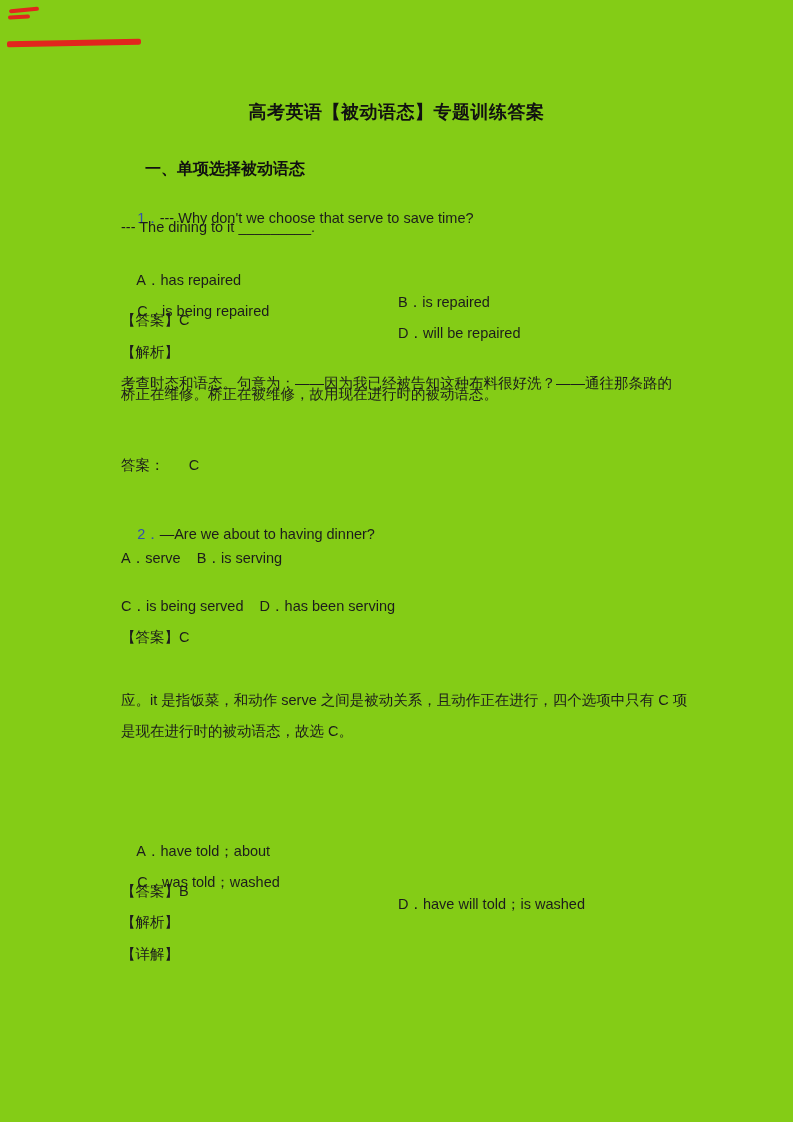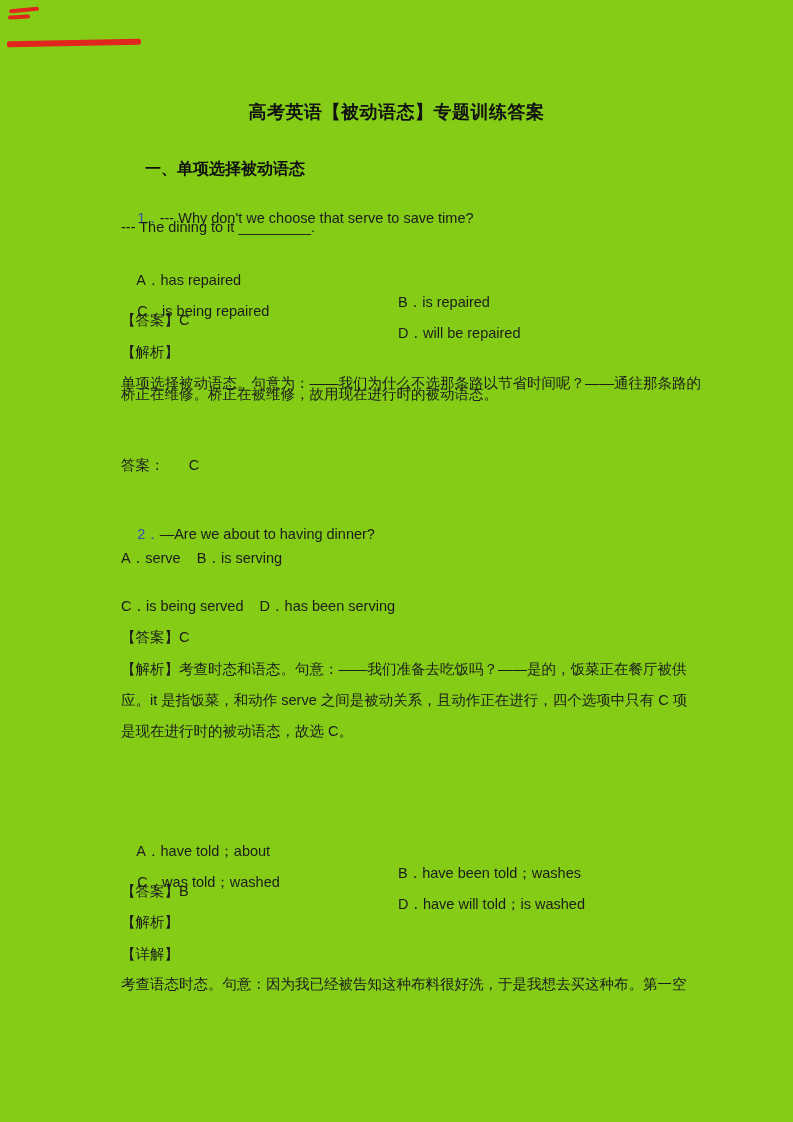--- a/index.html
+++ b/index.html
@@ -74,40 +74,37 @@
   <div class="line" style="top:247px">
     <span>A．has repaired</span>
     <span class="col-b">B．is repaired</span>
   </div>
   <div class="line" style="top:278px">
     <span>C．is being repaired</span>
     <span class="col-b">D．will be repaired</span>
   </div>
   <div class="line" style="top:309px">【答案】C</div>
   <div class="line" style="top:341px">【解析】</div>
-  <div class="line" style="top:372px">单项选择被动语态。句意为：——我们为什么不选那条路以节省时间呢？——通往那条路的</div>
+  <div class="line" style="top:372px">考查时态和语态。句意为：——因为我已经被告知这种布料很好洗？——通往那条路的</div>
   <div class="line" style="top:383px">桥正在维修。桥正在被维修，故用现在进行时的被动语态。</div>
   <div class="line" style="top:454px">答案：      C</div>
 
   <div class="line" style="top:501px">
     <span class="qnum">2．</span><span>—Are we about to having dinner?</span>
   </div>
   <div class="line" style="top:547px">A．serve    B．is serving</div>
   <div class="line" style="top:595px">C．is being served    D．has been serving</div>
   <div class="line" style="top:626px">【答案】C</div>
-  <div class="line" style="top:658px">【解析】考查时态和语态。句意：——我们准备去吃饭吗？——是的，饭菜正在餐厅被供</div>
   <div class="line" style="top:689px">应。it 是指饭菜，和动作 serve 之间是被动关系，且动作正在进行，四个选项中只有 C 项</div>
   <div class="line" style="top:720px">是现在进行时的被动语态，故选 C。</div>
 
   <div class="line" style="top:818px">
     <span>A．have told；about</span>
-    <span class="col-b">B．have been told；washes</span>
   </div>
   <div class="line" style="top:849px">
     <span>C．was told；washed</span>
     <span class="col-b">D．have will told；is washed</span>
   </div>
   <div class="line" style="top:880px">【答案】B</div>
   <div class="line" style="top:911px">【解析】</div>
   <div class="line" style="top:943px">【详解】</div>
-  <div class="line" style="top:973px">考查语态时态。句意：因为我已经被告知这种布料很好洗，于是我想去买这种布。第一空</div>
 
 </div>
 
 </body></html>

